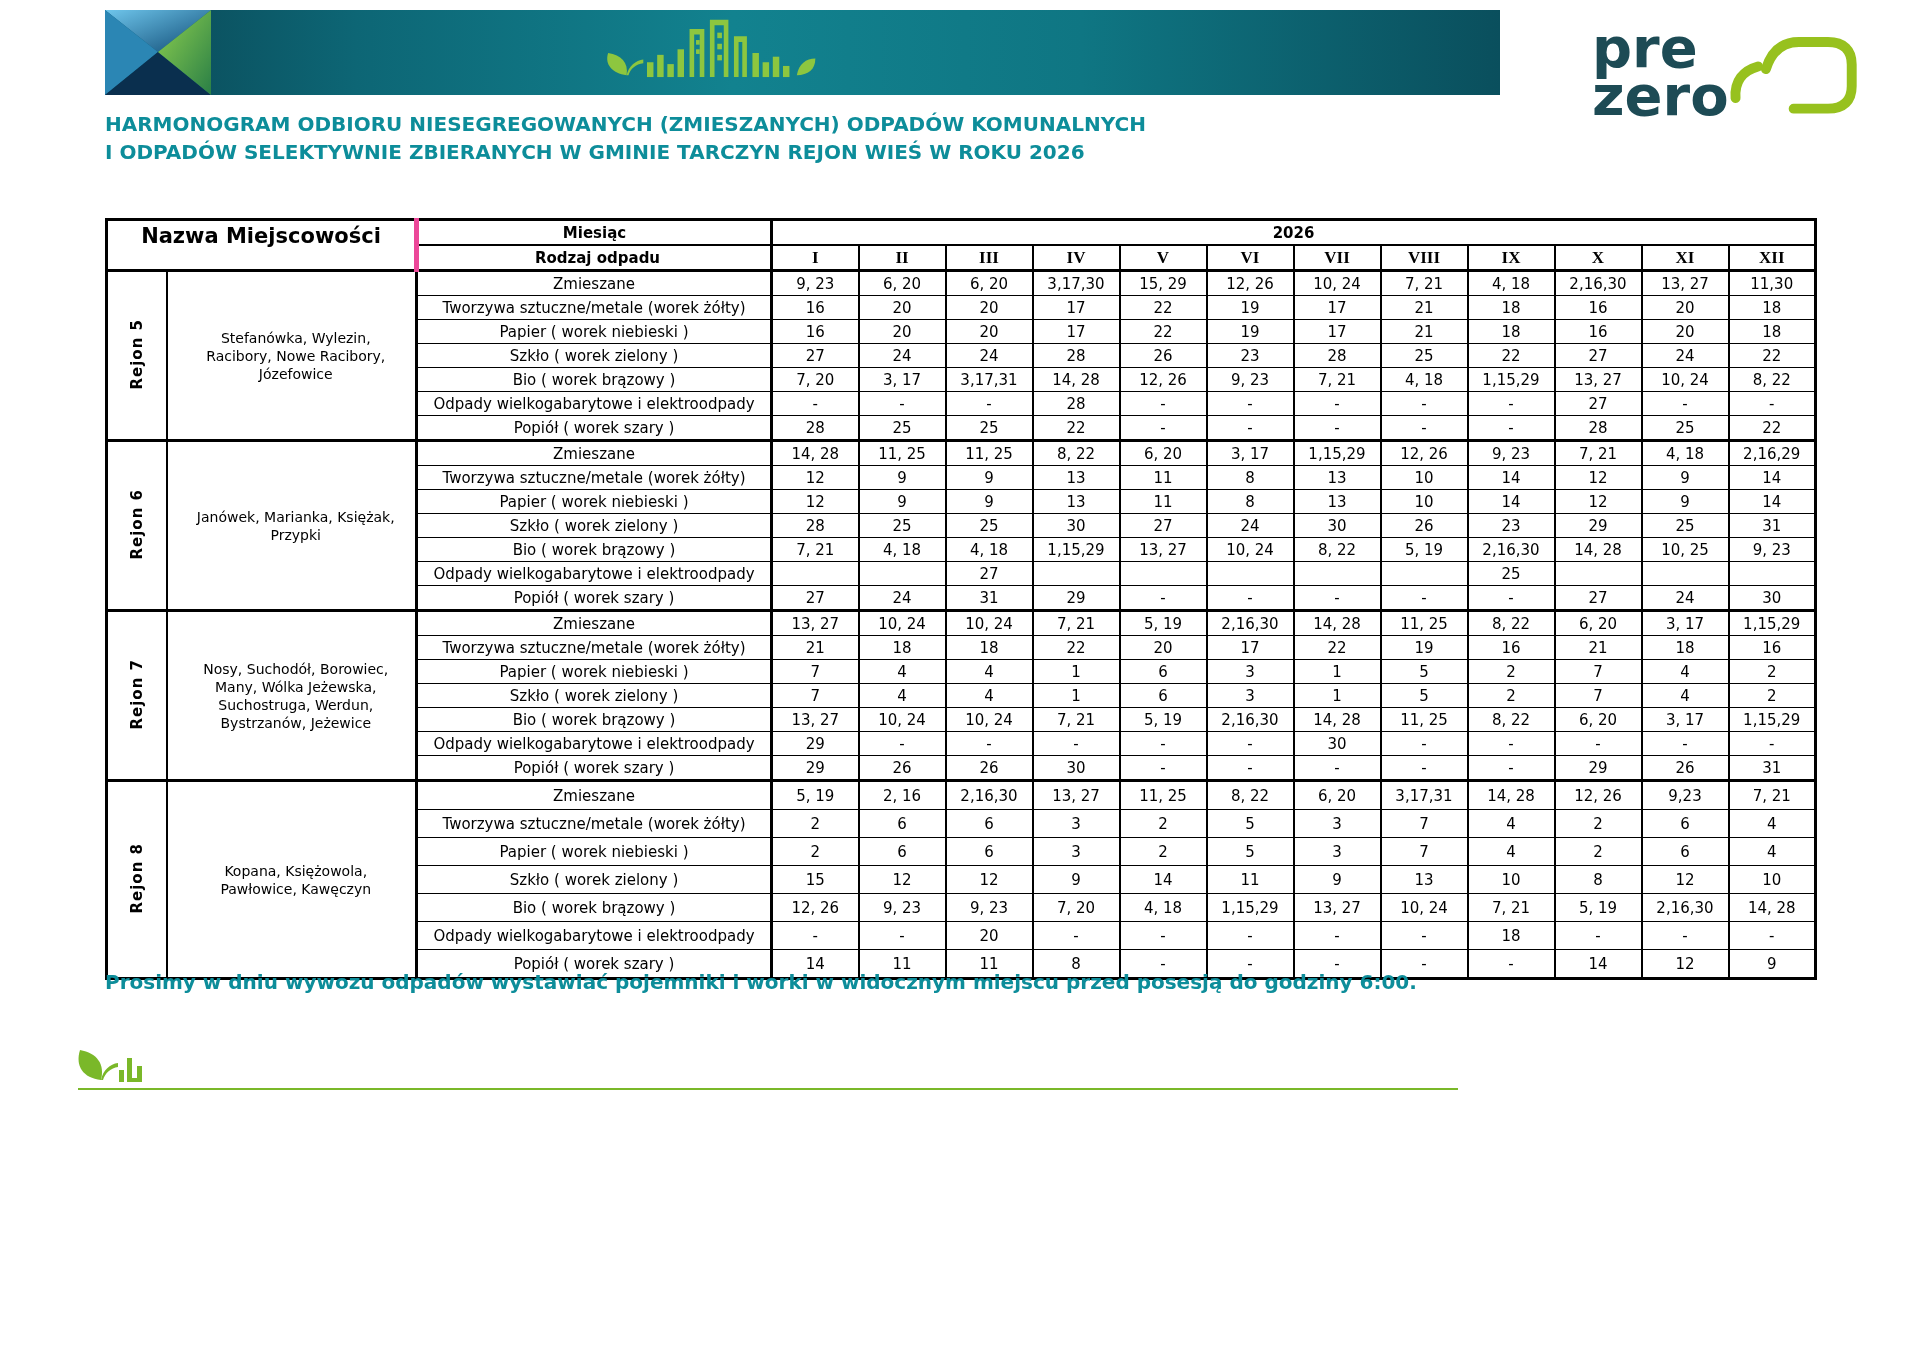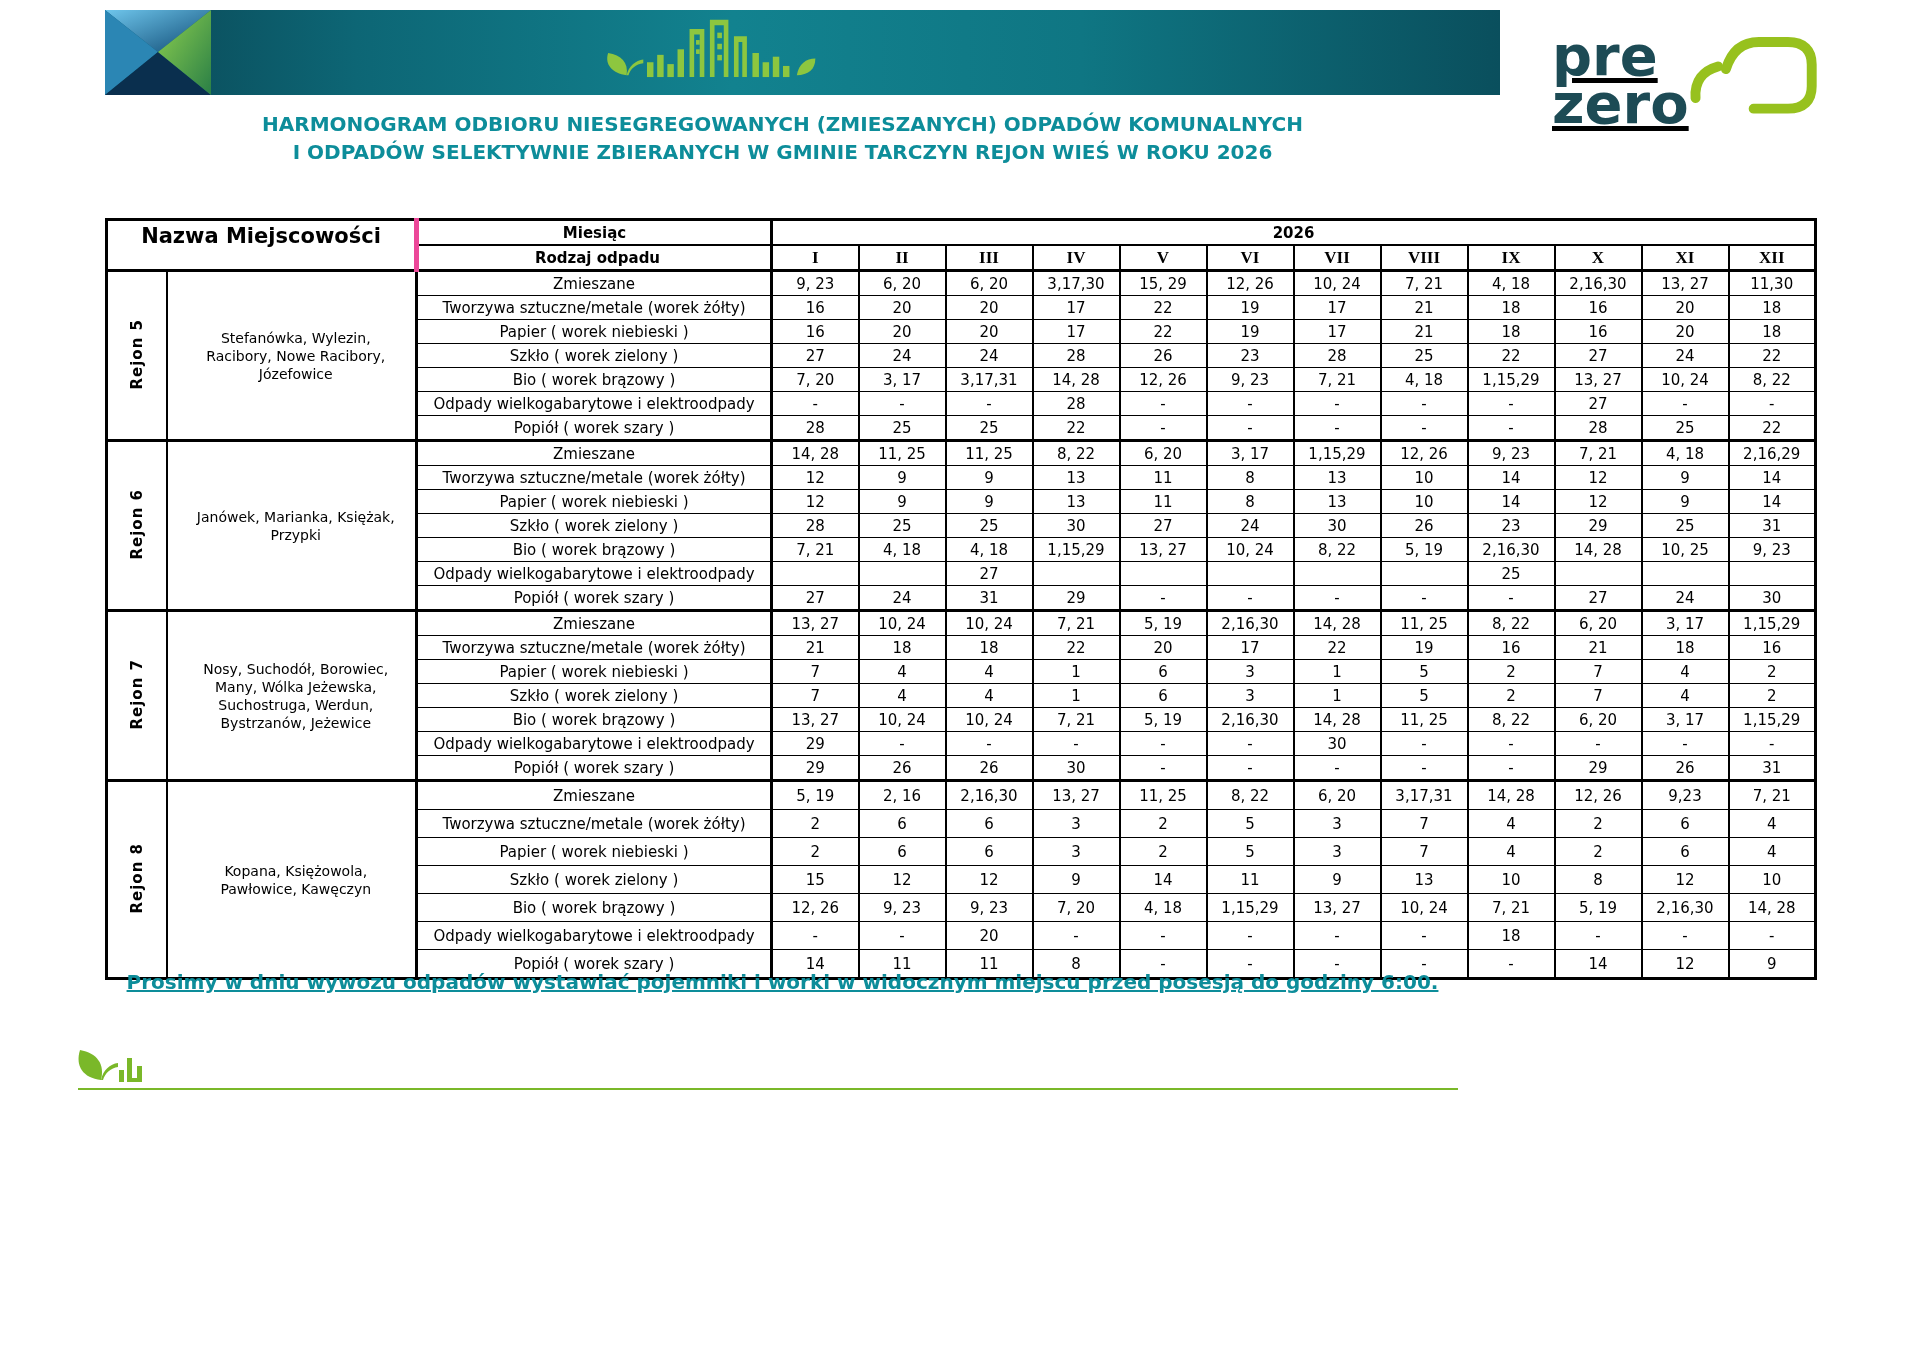--- a/index.html
+++ b/index.html
@@ -6,30 +6,30 @@
   .page{position:relative;width:1920px;height:1357px;background:#fff;overflow:hidden;
         font-family:"DejaVu Sans",sans-serif;color:#000;}
 
   
   .banner{position:absolute;left:105px;top:10px;width:1395px;height:85px;
           background:linear-gradient(90deg,#0a4654 0%,#0d6675 18%,#12828f 45%,#0f7683 70%,#0a4f5d 100%);}
   .brandmark{position:absolute;left:0;top:0;width:106px;height:85px;}
   .skyline{position:absolute;left:492px;top:6px;height:74px;}
 
   
-  .prezero{position:absolute;left:1552px;top:16px;display:flex;align-items:flex-end;text-decoration:underline;}
+  .prezero{position:absolute;left:1592px;top:16px;display:flex;align-items:center;}
   .prezero-text{display:flex;flex-direction:column;color:#1d4b55;font-weight:800;
                 font-family:"DejaVu Sans",sans-serif;font-size:56px;line-height:48px;letter-spacing:0px;}
   .prezero-leaf{margin-left:-4px;margin-top:6px;}
 
   
-  .title{position:absolute;left:105px;top:110px;width:1355px;text-align:center;
+  .title{position:absolute;left:105px;top:110px;width:1355px;
          color:#0d8d9a;font-weight:bold;font-size:20px;line-height:28px;}
-  .note{position:absolute;left:105px;top:970px;width:1355px;text-align:center;
-        color:#0d8d9a;font-weight:bold;font-size:20px;text-decoration:underline;}
+  .note{position:absolute;left:105px;top:970px;width:1355px;
+        color:#0d8d9a;font-weight:bold;font-size:20px;}
 
   
   table.schedule{position:absolute;left:105px;top:218px;border-collapse:collapse;table-layout:fixed;
                  font-size:14px;border:3px solid #000;}
   .schedule th,.schedule td{border:1px solid #000;padding:0 2px;text-align:center;
                             vertical-align:middle;overflow:hidden;height:23px;}
   .schedule .rg3 td{height:27px;}
   col.c-rejon{width:60px;} col.c-towns{width:250px;} col.c-wlabel{width:355px;} col.c-month{width:87px;}
 
   th.h-nazwa{vertical-align:top;padding-top:3px;font-size:21px;border-right:5px solid #ec4899;}

